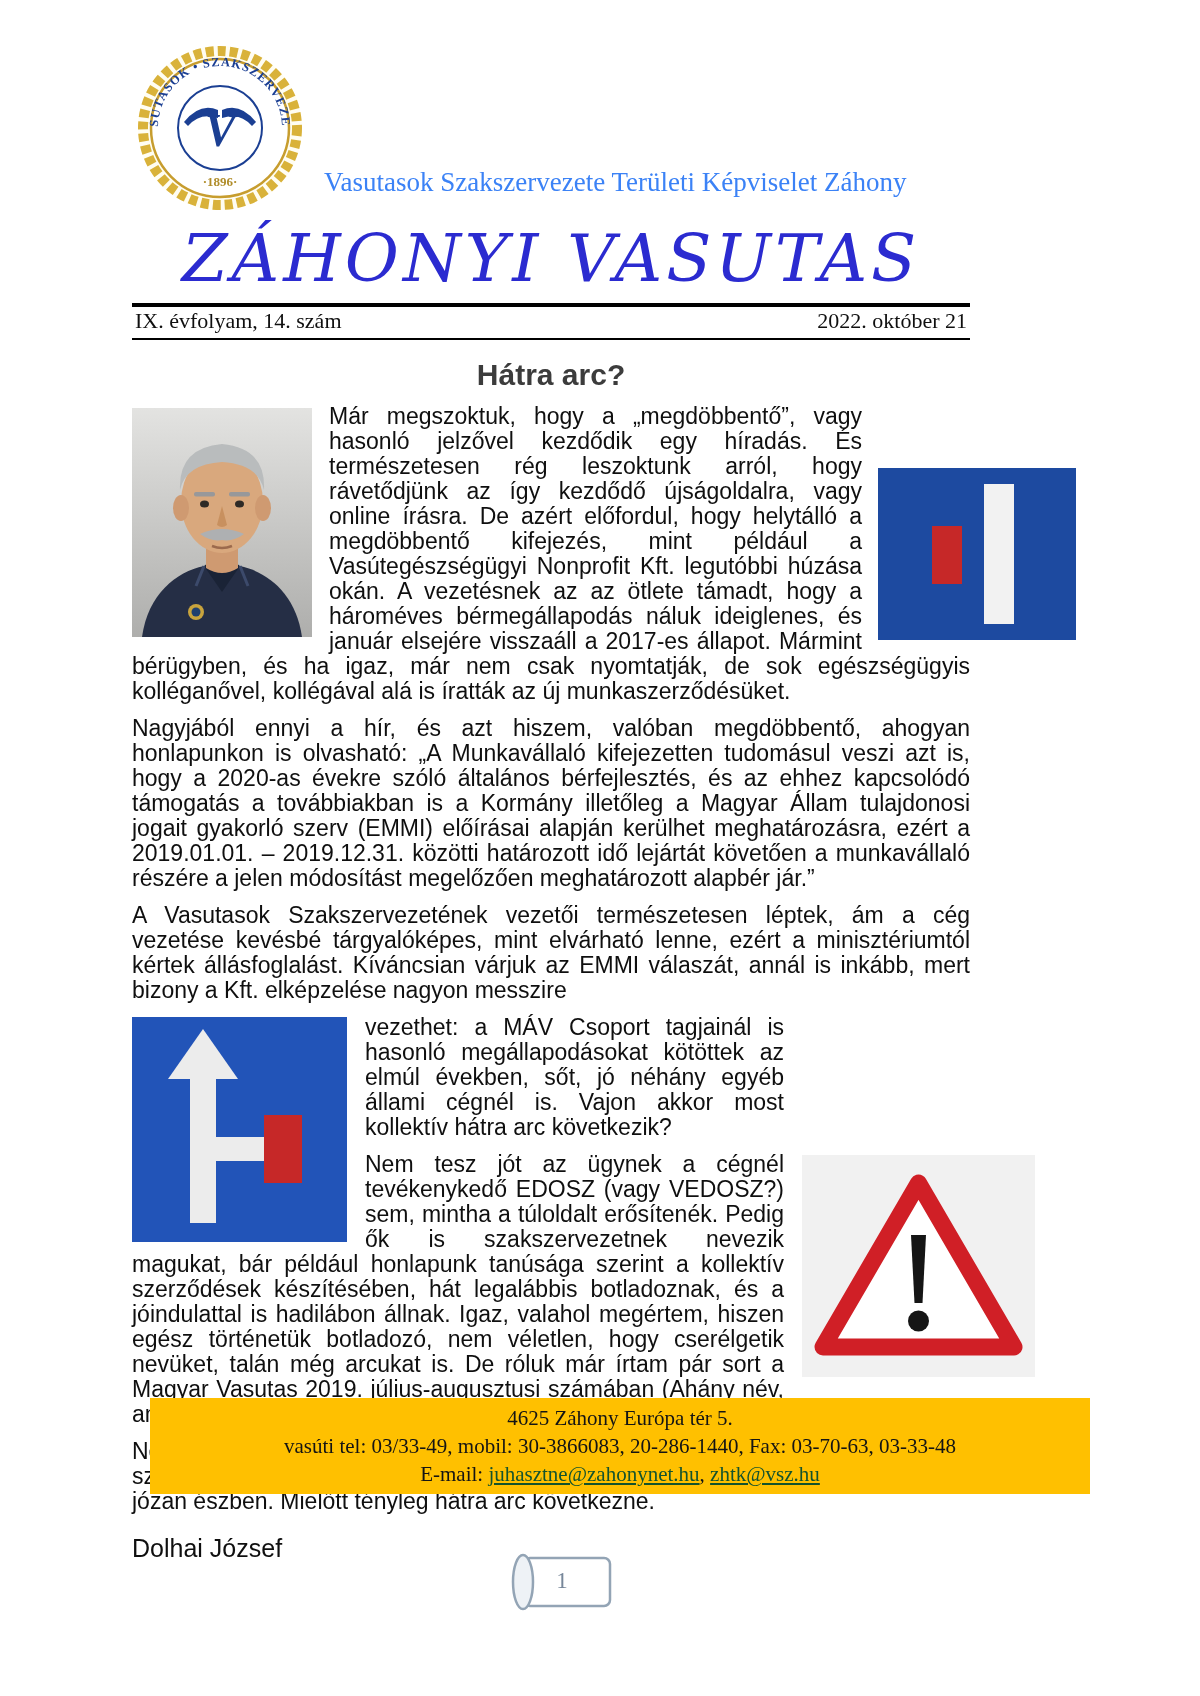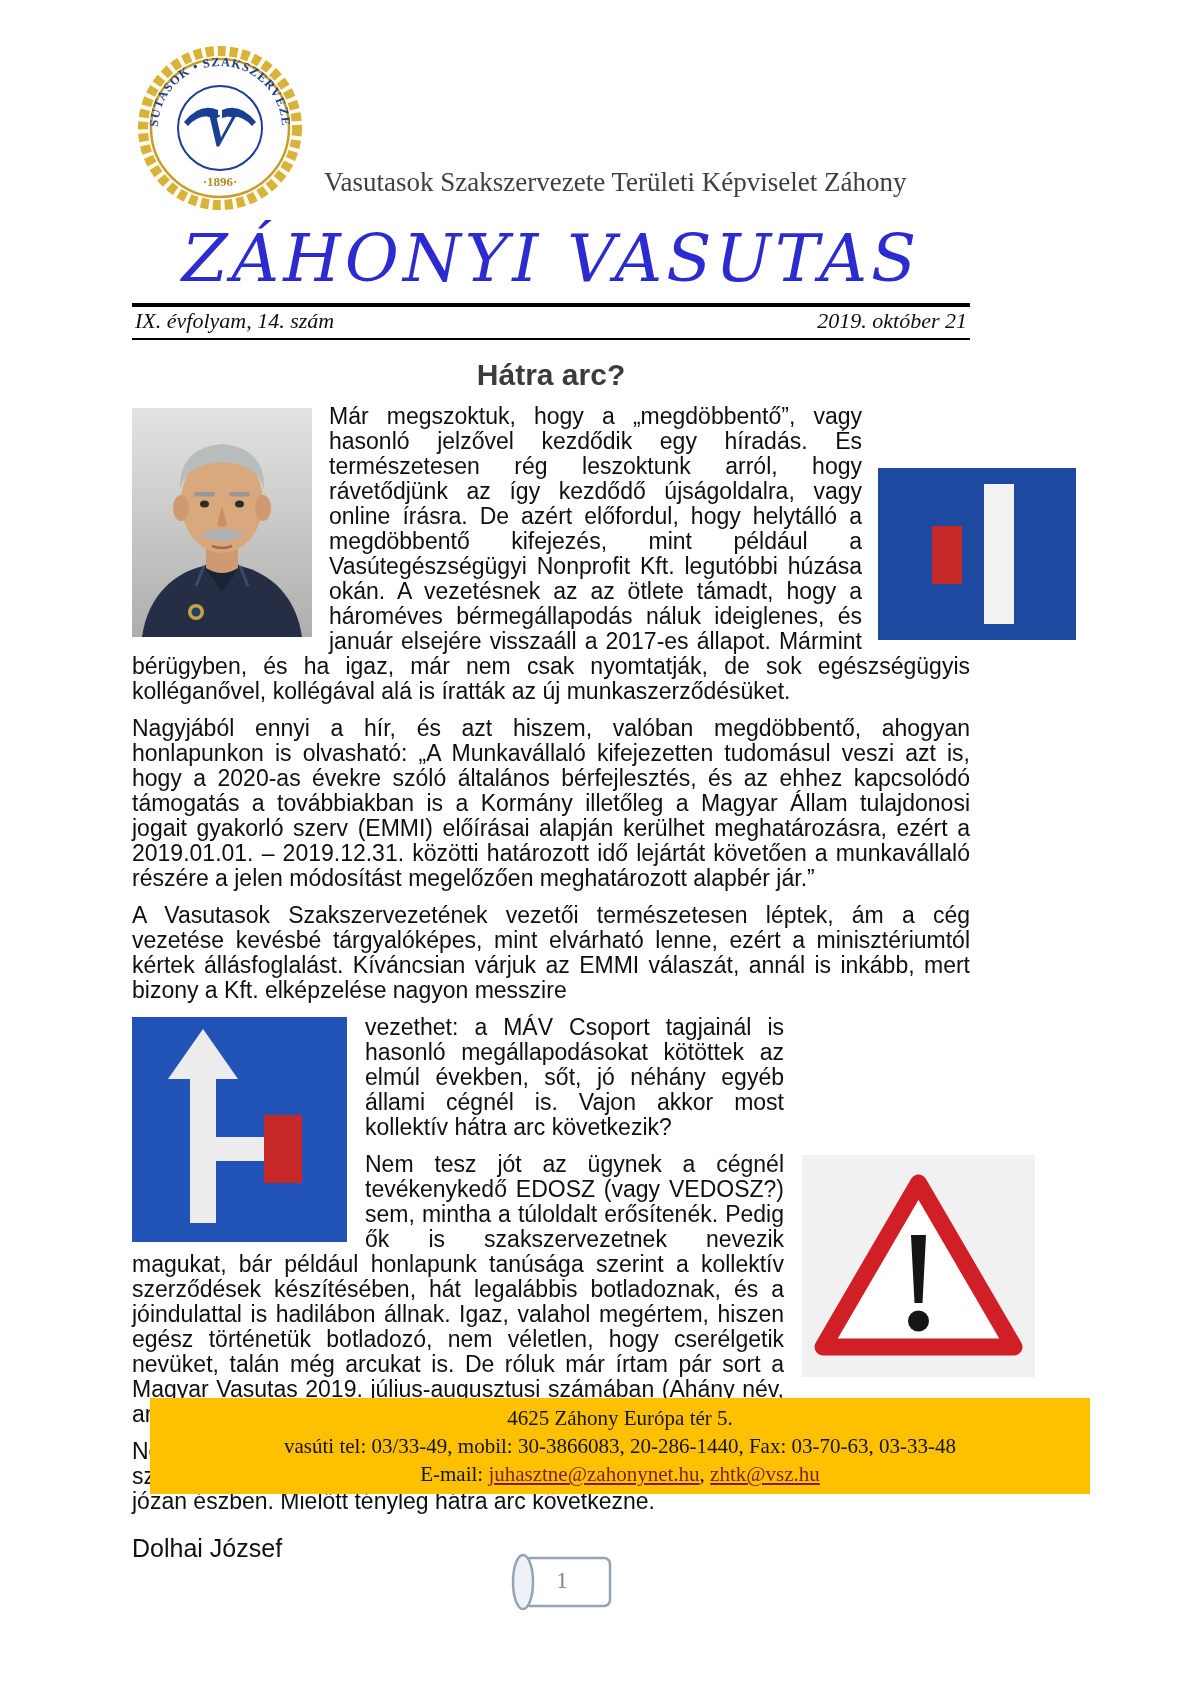--- a/index.html
+++ b/index.html
@@ -18,21 +18,21 @@
     position: absolute;
     left: 132px;
     top: 40px;
     width: 838px;
   }
   .masthead-top { display: flex; align-items: flex-end; height: 174px; }
   .logo-wrap { width: 172px; height: 172px; flex: 0 0 auto; margin-left: 2px; }
   .org-line {
     font-family: "Liberation Serif", serif;
     font-size: 27px;
-    color: #404040;
+    color: #3b82f6;
     padding: 0 0 16px 18px;
     white-space: nowrap;
   }
   .paper-title {
     margin-top: 10px;
     text-align: center;
     font-family: "DejaVu Serif", serif;
     font-style: italic;
     font-weight: normal;
     font-size: 66px;
@@ -43,21 +43,20 @@
   .issue-row {
     margin-top: 10px;
     border-top: 4px solid #000;
     border-bottom: 2px solid #000;
     display: flex;
     justify-content: space-between;
     align-items: baseline;
     font-family: "Liberation Serif", serif;
     font-size: 22px;
     padding: 1px 3px 4px;
-    font-style: italic;
   }
   .article-heading { margin: 18px 0 12px; font-size: 30px; font-weight: bold; color: #3c3c3c; text-align: center; }
   .body-p { font-size: 23px; line-height: 25px; text-align: justify; margin-bottom: 12px; }
   .clear { clear: both; }
   .photo-float { float: left;  width: 180px; height: 229px; margin: 4px 17px 6px 0; }
   .sign1-float { float: right; width: 198px; height: 172px; margin: 64px -106px 10px 16px; }
   .sign2-float { float: left;  width: 215px; height: 225px; margin: 2px 18px 10px 0; }
   .tri-float   { float: right; width: 233px; height: 222px; margin: 140px -65px 10px 18px; }
   .signature { clear: both; font-size: 25px; padding-top: 8px; }
   .page-footer {
@@ -66,21 +65,21 @@
     width: 940px; height: 96px;
     background: #ffc000;
     text-align: center;
     font-family: "Liberation Serif", serif;
     font-size: 21px;
     color: #141414;
     padding-top: 6px;
     line-height: 28px;
     margin-left: 20px;
   }
-  .flink { color: #7f1d1d; cursor: pointer; }
+  .flink { color: #14532d; cursor: pointer; }
   .page-num-wrap { position: absolute; left: 502px; top: 1550px; width: 116px; height: 68px; }
   .scroll-svg { position: absolute; left: 0; top: 0; }
   .page-num {
     position: absolute; left: 28px; top: 18px; width: 64px;
     text-align: center;
     font-family: "Liberation Serif", serif;
     font-size: 23px;
     color: #77879a;
   }
   svg { display: block; }
@@ -110,21 +109,21 @@
           <text x="86" y="144" text-anchor="middle" font-family="Liberation Serif, serif" font-size="13" font-weight="bold" fill="#b08d2a">·1896·</text>
         </svg>
       </div>
       <div class="org-line">Vasutasok Szakszervezete Területi Képviselet Záhony</div>
     </div>
 
     <h1 class="paper-title">ZÁHONYI VASUTAS</h1>
 
     <div class="issue-row">
       <span>IX. évfolyam, 14. szám</span>
-      <span>2019. október 21</span>
+      <span>2022. október 21</span>
     </div>
 
     <h2 class="article-heading">Hátra arc?</h2>
 
     <div class="block1">
       <div class="photo-float">
         <svg width="180" height="229" viewBox="0 0 180 229">
           <defs>
             <linearGradient id="pbg" x1="0" y1="0" x2="0" y2="1">
               <stop offset="0" stop-color="#e3e3e1"></stop>

